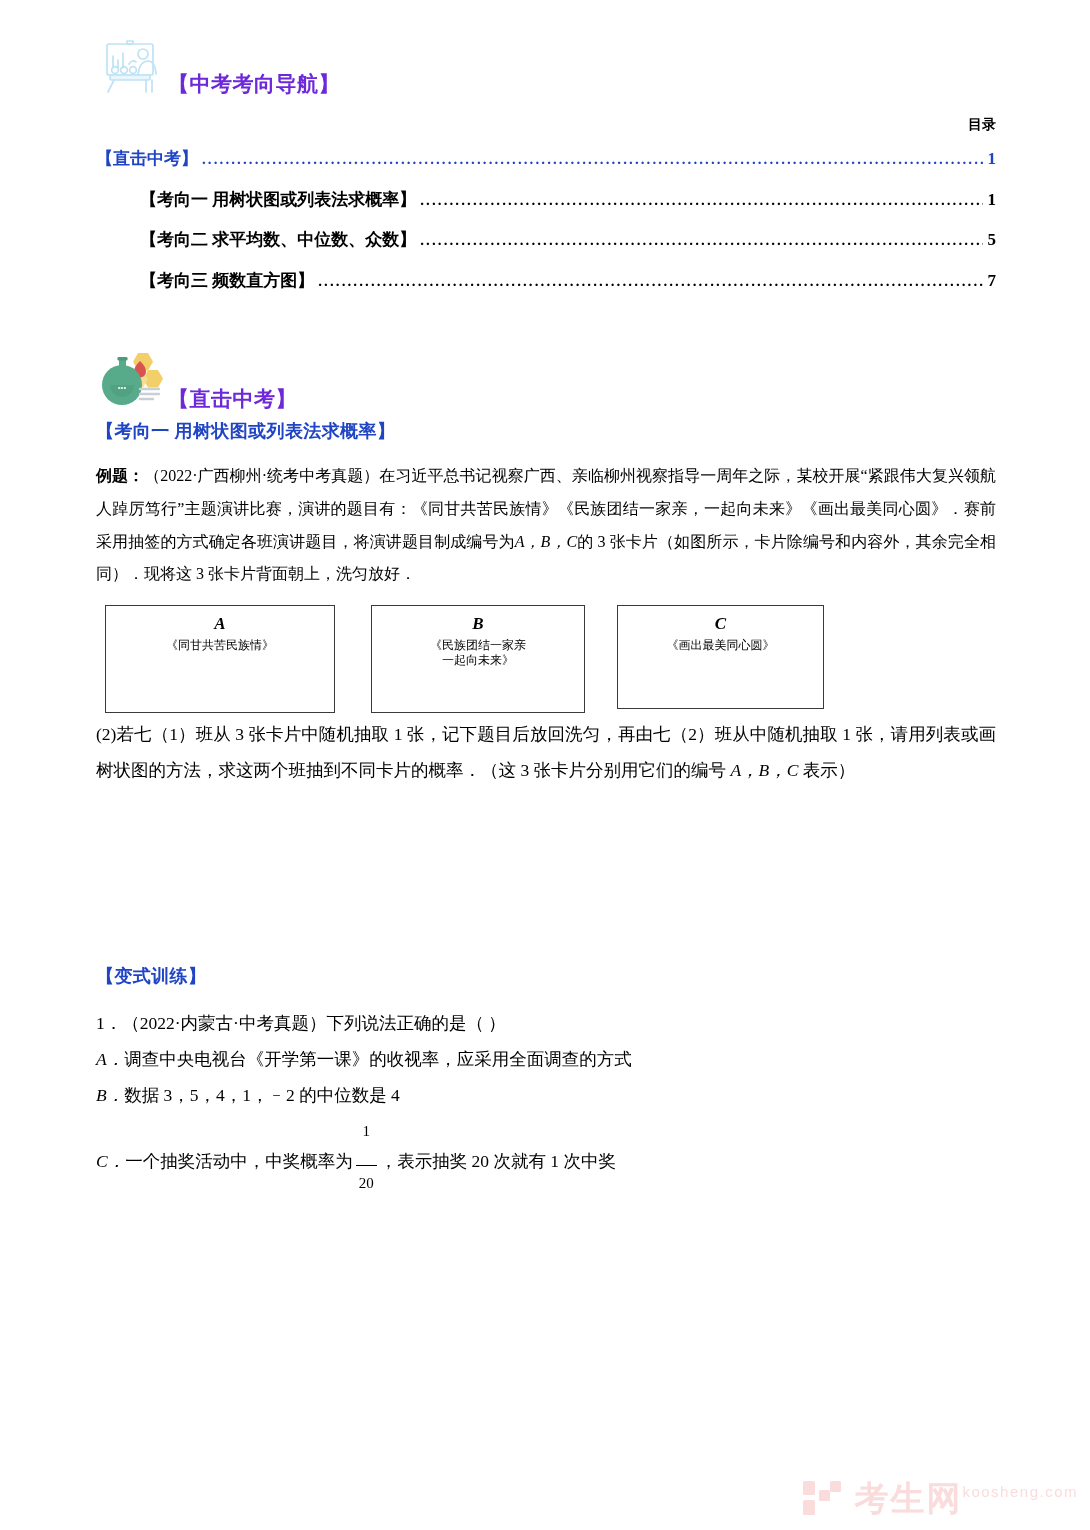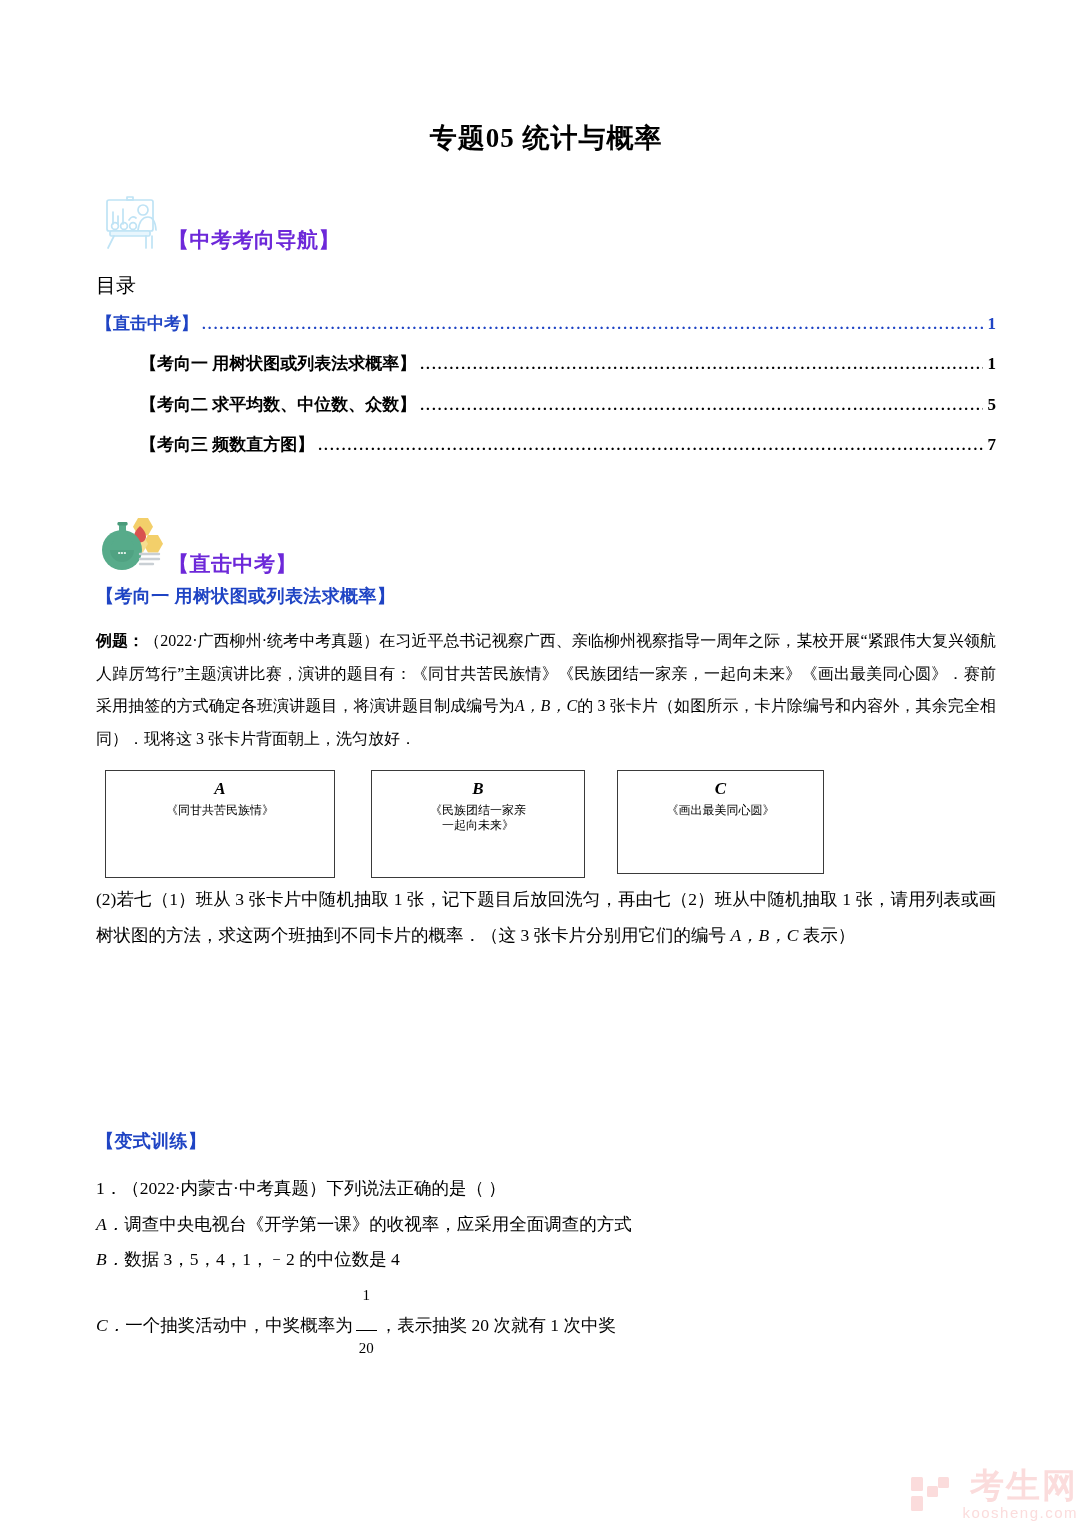--- a/index.html
+++ b/index.html
@@ -58,23 +58,23 @@
     bottom: 2px;
     font-size: 21px;
     font-weight: bold;
     color: #6d28d9;
     letter-spacing: 0.5px;
     white-space: nowrap;
   }
 
   
   .toc-title {
-    text-align: left;
-    font-size: 20px;
-    font-weight: normal;
+    text-align: right;
+    font-size: 14px;
+    font-weight: bold;
     margin-top: 16px;
   }
   .toc {
     margin-top: 12px;
   }
   .toc-row {
     display: flex;
     align-items: baseline;
     font-size: 17px;
     line-height: 1.5;
@@ -194,21 +194,21 @@
   .watermark {
     position: absolute;
     right: 12px;
     bottom: 10px;
     display: flex;
     align-items: center;
     gap: 9px;
     opacity: 1;
   }
   .wm-mark { width: 44px; height: 44px; position: relative; }
-  .wm-text { display: flex; flex-direction: column; line-height: 1; align-items: flex-end; }
+  .wm-text { display: flex; flex-direction: row; line-height: 1; }
   .wm-cn {
     font-size: 34px;
     color: #fbdcdc;
     letter-spacing: 2px;
     font-family: "Liberation Sans", sans-serif;
     font-weight: bold;
   }
   .wm-en {
     font-size: 15px;
     color: #fbdcdc;
@@ -217,21 +217,20 @@
     margin-top: 3px;
   }
   .sp { margin-top: 17px; }
 </style>
 </head>
 <body>
 
 <div class="page">
   <div class="content">
 
-    <div class="doc-title">专题05 统计与概率</div>
 
     <div class="section-head">
       <span class="icon-wrap">
         <svg width="68" height="68" viewBox="0 0 68 68">
           <g fill="none" stroke="#bfe3f5" stroke-width="1.7" stroke-linecap="round" stroke-linejoin="round">
             <rect x="11" y="14" width="46" height="31" rx="2"></rect>
             <path d="M31 11h6v3h-6z"></path>
             <rect x="14" y="45" width="40" height="5" rx="1.5" fill="#e8f6fd"></rect>
             <path d="M18 50 L12 62 M50 50 L50 62 M56 50 L56 62"></path>
             <path d="M17 38 v-12 M22 38 v-8 M27 38 v-15"></path>

